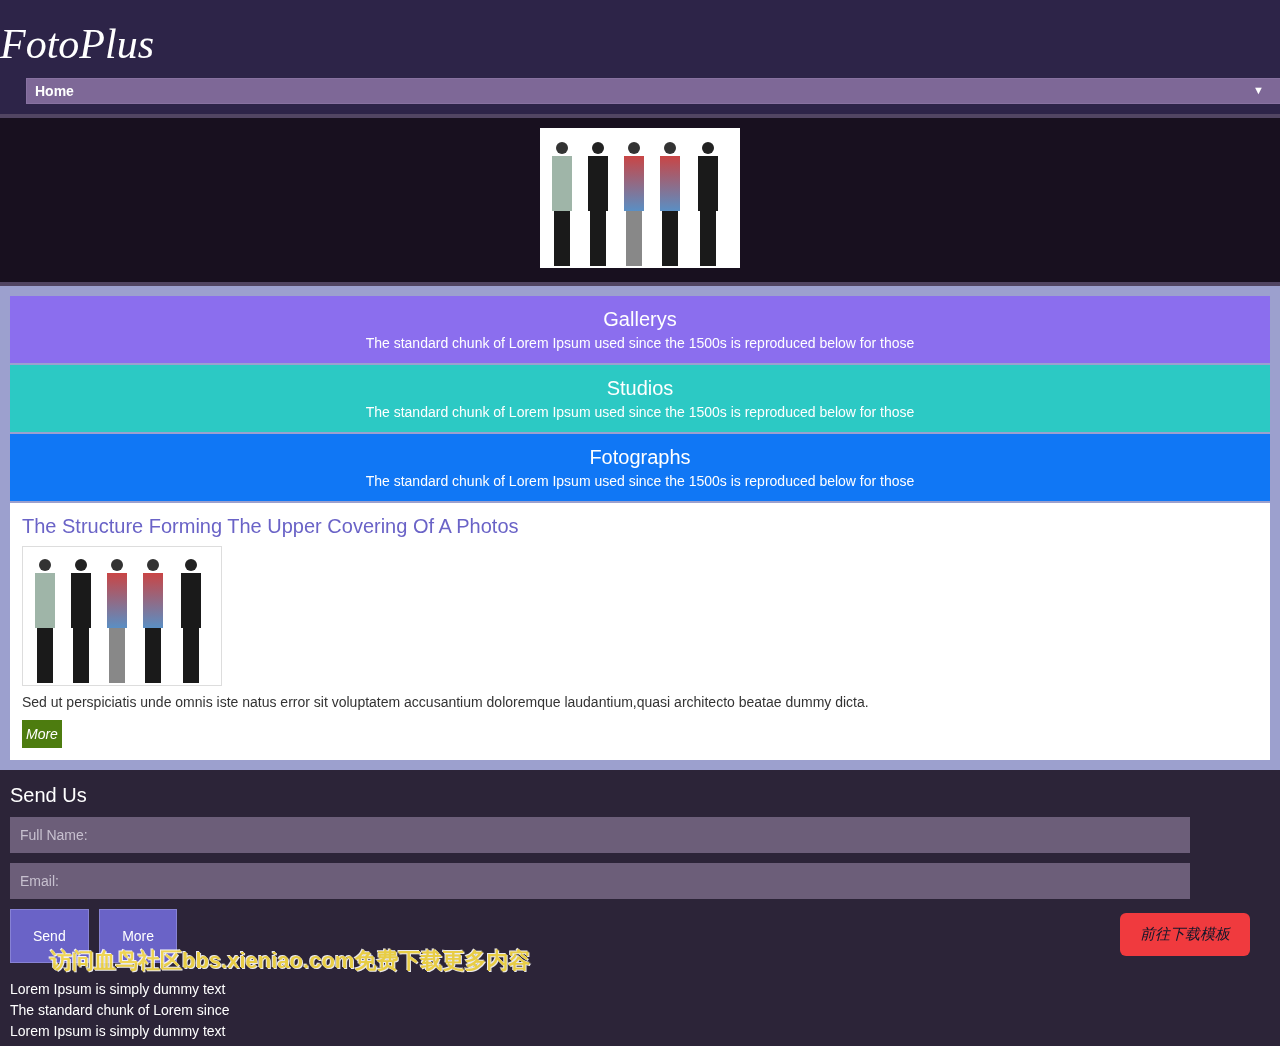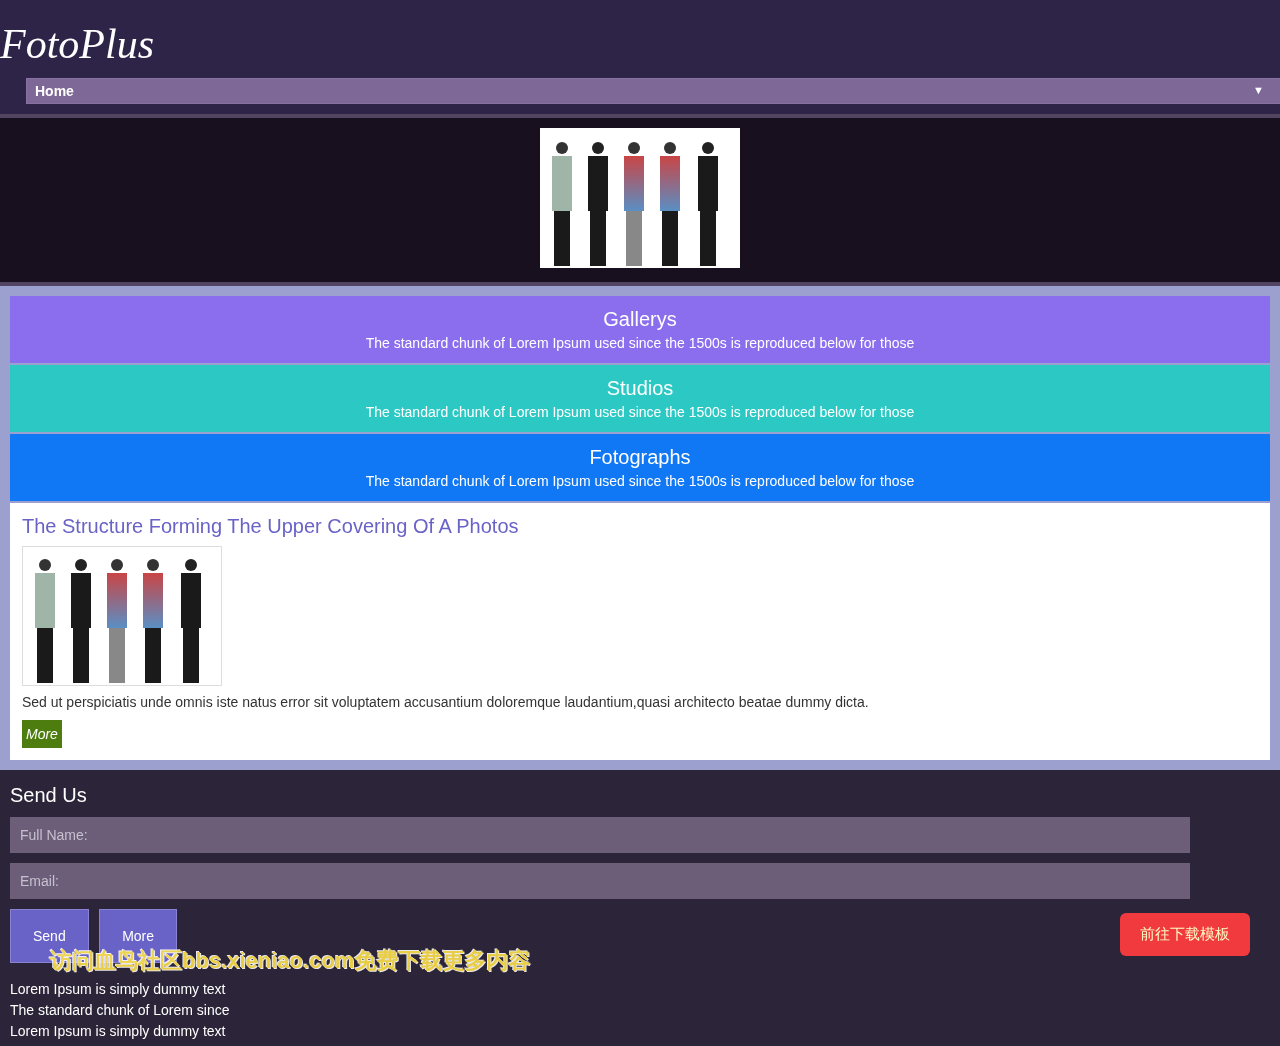--- a/index.html
+++ b/index.html
@@ -143,26 +143,27 @@
       cursor: pointer;
       margin-right: 6px;
     }
     .features ul { list-style: none; }
     .features li { font-size: 14px; line-height: 1.5; }
     .download-btn {
       position: fixed;
       right: 30px;
       bottom: 90px;
       background: #f03a3e;
-      color: #fef9c3;
+      color: #0f172a;
       border: none;
       border-radius: 6px;
       padding: 12px 20px;
       font-size: 15px;
       cursor: pointer;
+      font-style: italic;
     }
     .watermark {
       position: fixed;
       left: 50px;
       bottom: 70px;
       color: #fde047;
       font-size: 22px;
       font-weight: bold;
       text-shadow: 1px 1px 0 #fff, -1px -1px 0 #fff;
       opacity: 0.9;

